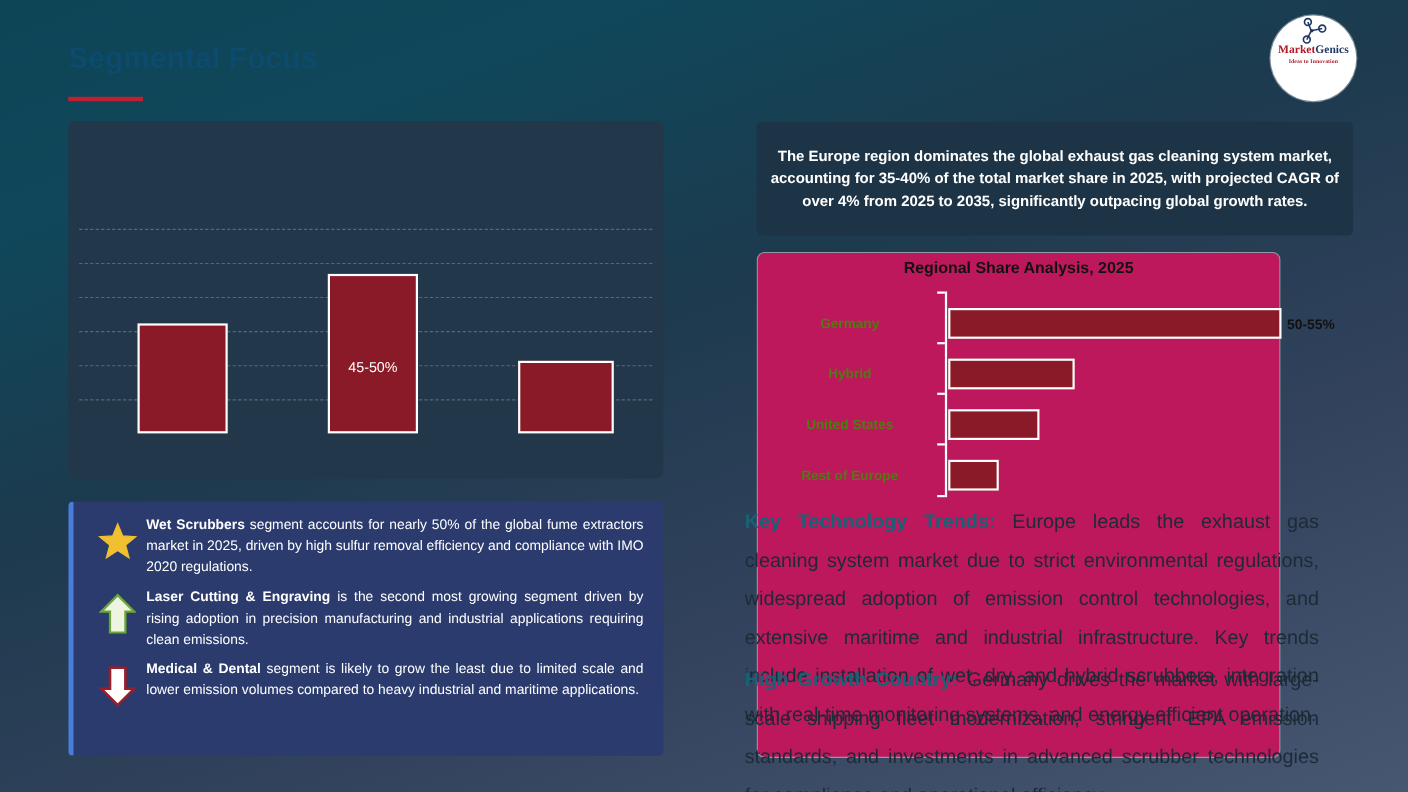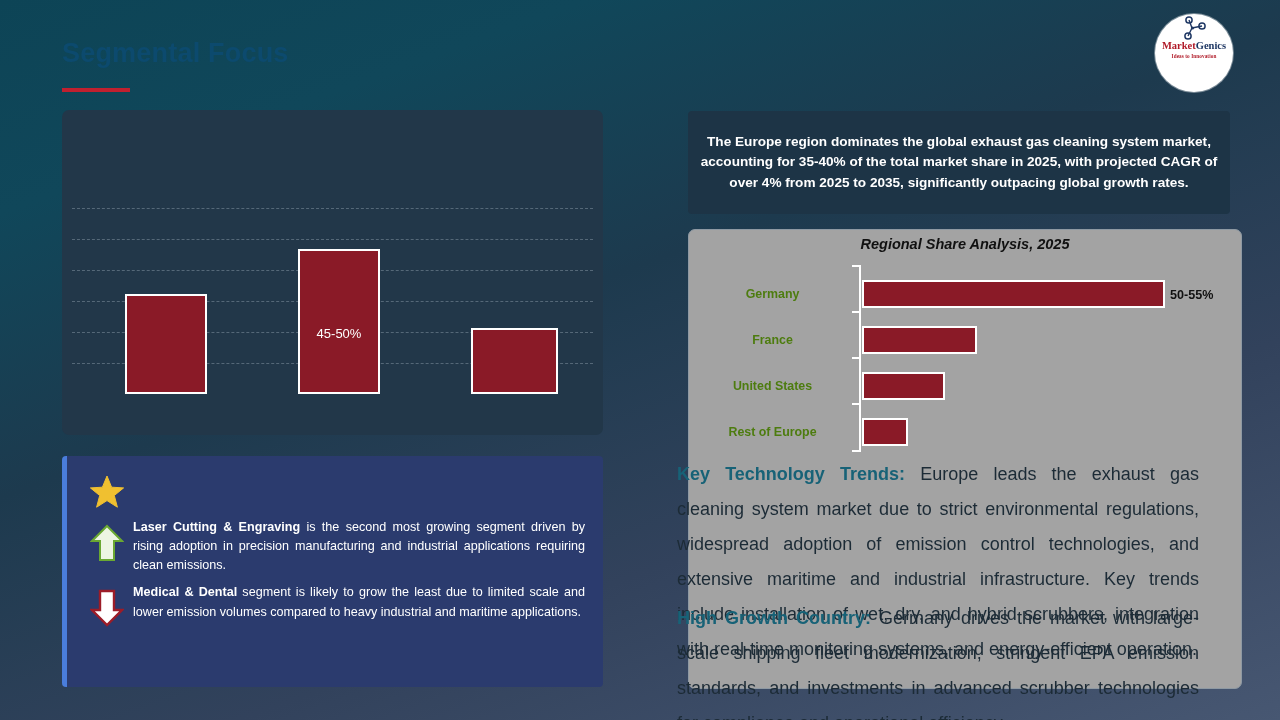--- a/index.html
+++ b/index.html
@@ -169,25 +169,24 @@
     font-size: 13.6px;
     font-weight: bold;
     line-height: 1.48;
     text-align: center;
   }
 
   
   #region-panel {
     position: absolute;
     left: 688px; top: 229px;
-    width: 554px; height: 460px;
-    background: #a3a3a3;
+    width: 476px; height: 460px;
+    background: #be185d;
     border: 1px solid #8e99a3;
     border-radius: 7px;
-    font-style: italic;
   }
   #region-chart-title {
     text-align: center;
     color: #111111;
     font-size: 14.5px;
     font-weight: bold;
     padding-top: 6px;
   }
   #region-axis {
     position: absolute;
@@ -285,20 +284,23 @@
 </div>
 
 <div id="insights-panel">
 
   <div class="insight-row">
     <div class="insight-icon">
       <svg width="36" height="36" viewBox="0 0 36 36">
         <polygon points="18,2 22.6,13.2 34.6,13.9 25.3,21.5 28.4,33.2 18,26.6 7.6,33.2 10.7,21.5 1.4,13.9 13.4,13.2" fill="#f0c030" stroke="#f0c030" stroke-width="1"></polygon>
       </svg>
     </div>
+    <div class="insight-text">
+      <b>Wet Scrubbers</b><span> segment accounts for nearly 50% of the global fume extractors market in 2025, driven by high sulfur removal efficiency and compliance with IMO 2020 regulations.</span>
+    </div>
   </div>
 
   <div class="insight-row">
     <div class="insight-icon">
       <svg width="34" height="38" viewBox="0 0 34 38">
         <polygon points="17,2 32,17 24,17 24,36 10,36 10,17 2,17" fill="#edf5e2" stroke="#6aa832" stroke-width="2"></polygon>
       </svg>
     </div>
     <div class="insight-text">
       <b>Laser Cutting &amp; Engraving</b><span> is the second most growing segment driven by rising adoption in precision manufacturing and industrial applications requiring clean emissions.</span>
@@ -331,21 +333,21 @@
 <div class="region-tick" style="top:357px"></div>
 <div class="region-tick" style="top:403px"></div>
 <div class="region-tick" style="top:450px"></div>
 
 <div class="hbar" style="top:280px; width:303px; height:28px;"></div>
 <div class="hbar" style="top:326px; width:115px; height:28px;"></div>
 <div class="hbar" style="top:372px; width:83px;  height:28px;"></div>
 <div class="hbar" style="top:418px; width:46px; height:28px;"></div>
 
 <div class="hbar-label" style="left:700px; top:287px; width:145px;">Germany</div>
-<div class="hbar-label" style="left:700px; top:333px; width:145px;">France</div>
+<div class="hbar-label" style="left:700px; top:333px; width:145px;">Hybrid</div>
 <div class="hbar-label" style="left:700px; top:379px; width:145px;">United States</div>
 <div class="hbar-label" style="left:700px; top:425px; width:145px;">Rest of Europe</div>
 
 <div class="hbar-value" style="left:1170px; top:288px;">50-55%</div>
 
 <div class="region-para" id="region-para-1">
   <b>Key Technology Trends:</b><span> Europe leads the exhaust gas cleaning system market due to strict environmental regulations, widespread adoption of emission control technologies, and extensive maritime and industrial infrastructure. Key trends include installation of wet, dry, and hybrid scrubbers, integration with real-time monitoring systems, and energy-efficient operation.</span>
 </div>
 
 <div class="region-para" id="region-para-2">

